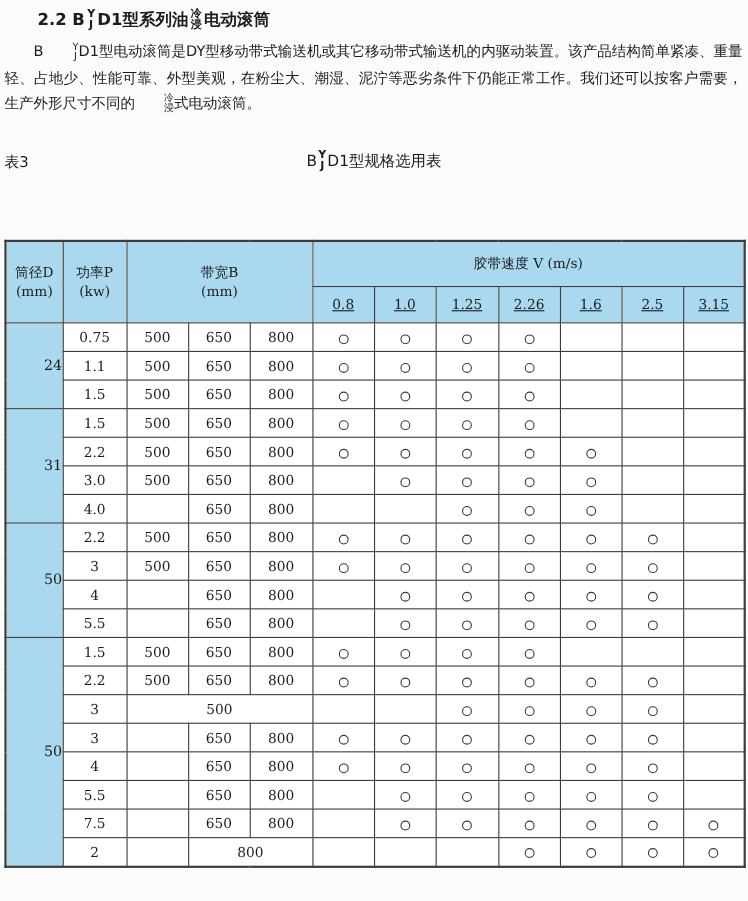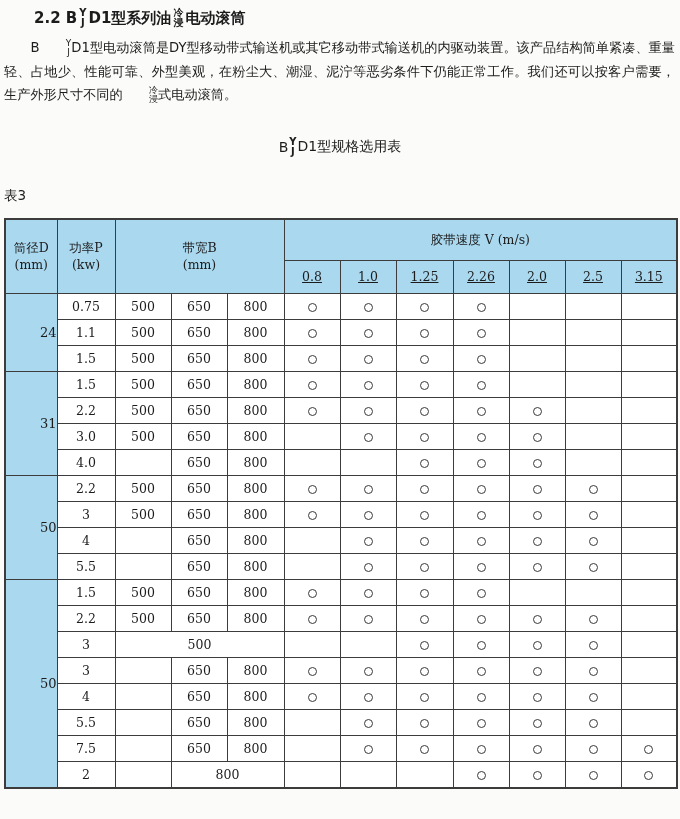--- a/index.html
+++ b/index.html
@@ -24,21 +24,21 @@
   .stack-latin  { font-size:10px; font-weight:bold; }
   .stack-cjk    { font-size:10px; font-weight:bold; }
   .intro {
     margin:8px 5px 0 4px;
     font-size:13.2px; line-height:1.78; text-align:justify;
     text-indent:2em; font-weight:500;
   }
   .intro .stack { font-size:9px; font-weight:500; }
   
   .caption-row { position:relative; margin-top:30px; height:24px; font-size:13.5px; }
-  .table-label { position:absolute; left:4px; top:2px;margin-top:48px; }
+  .table-label { position:absolute; left:4px; top:2px; }
   .table-title {
     position:absolute; left:0; right:0; top:0; text-align:center;
     display:flex; justify-content:center; align-items:center; gap:1px;
     font-size:14px;
   }
   
   table.spec {
     border-collapse:collapse; table-layout:fixed;
     width:672px; margin:57px 0 0 4px;
     border:2px solid var(--brd);
@@ -125,21 +125,21 @@
 (kw)</th>
         <th rowspan="2" colspan="3">带宽B
 (mm)</th>
         <th colspan="7">胶带速度 V (m/s)</th>
       </tr>
       <tr class="h2" id="speed-row">
           <th>0.8</th>
           <th>1.0</th>
           <th>1.25</th>
           <th>2.26</th>
-          <th>2.0</th>
+          <th>1.6</th>
           <th>2.5</th>
           <th>3.15</th>
         </tr>
     </thead>
     <tbody id="spec-tbody">
         <tr>
           <td rowspan="3" class="dia">240</td>
           <td>0.75</td>
           <td colspan="1">500</td>
           <td colspan="1">650</td>

